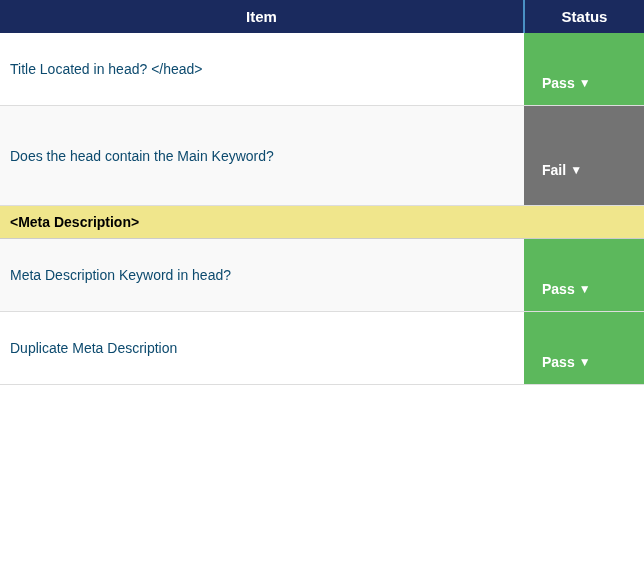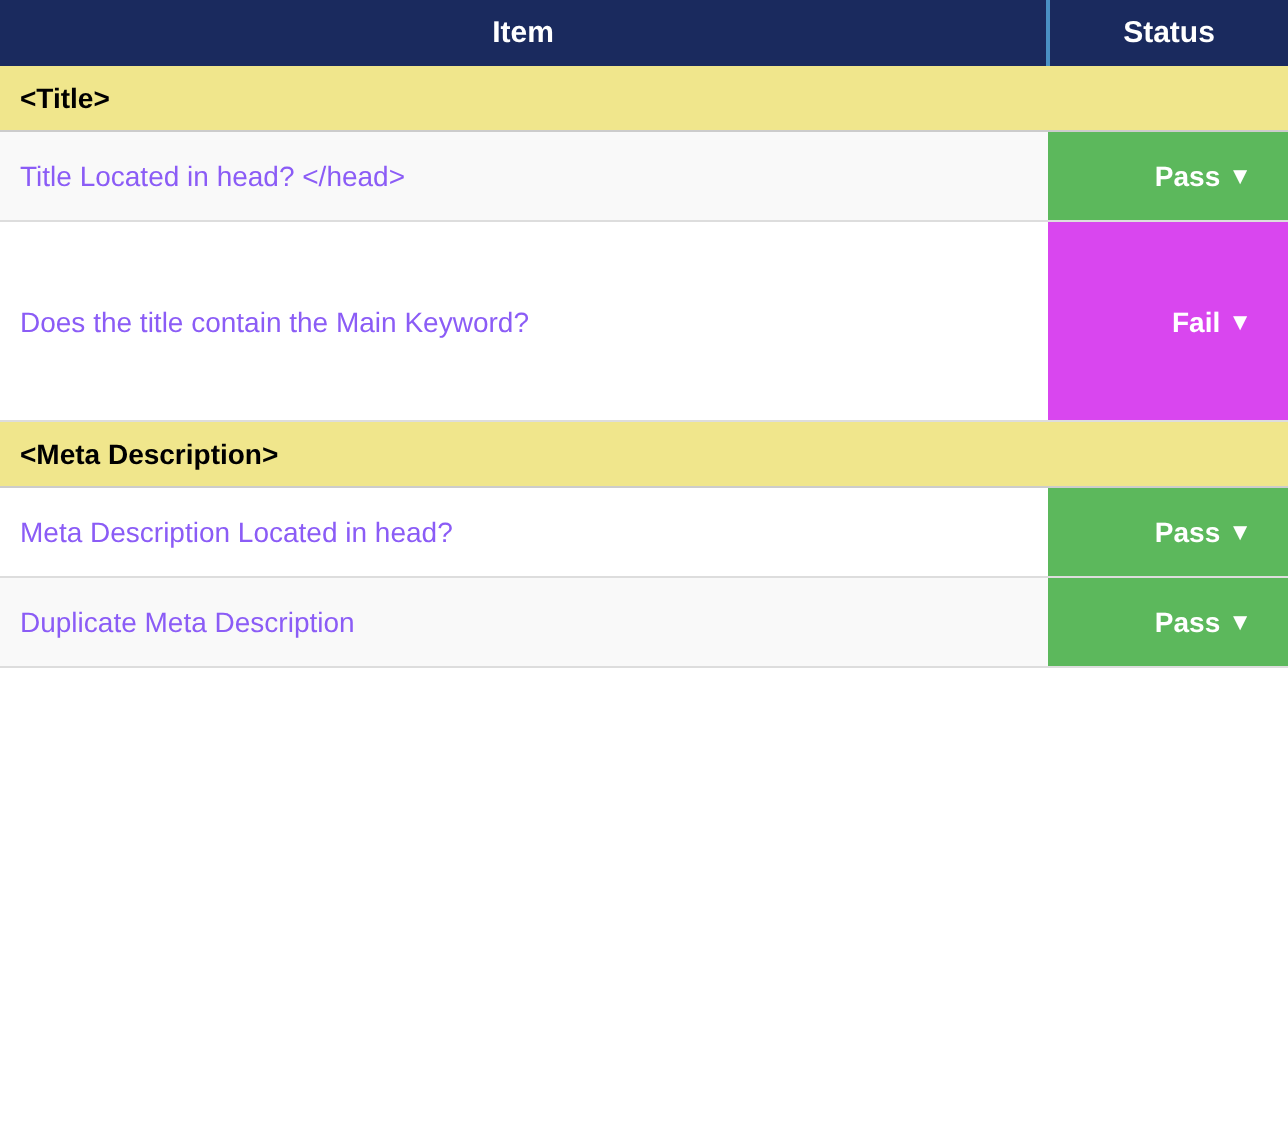--- a/index.html
+++ b/index.html
@@ -52,53 +52,54 @@
     }
 
     .data-row td {
       border-bottom: 1px solid #ddd;
       padding: 8px 10px;
       vertical-align: middle;
     }
 
     .data-row td.item-cell {
       background-color: #fff;
-      color: #8b5cf6;
+      color: #0c4a6e;
     }
 
     .data-row:nth-child(even) td.item-cell {
       background-color: #f9f9f9;
     }
 
     .status-cell {
       text-align: left;
       padding-left: 10px;
       font-weight: bold;
       position: relative;
     }
 
     .status-pass {
       background-color: #5cb85c;
       color: #fff;
     }
 
     .status-fail {
-      background-color: #d946ef;
+      background-color: #737373;
       color: #fff;
     }
 
     .status-dropdown {
       display: flex;
       align-items: center;
-      justify-content: flex-end;
+      justify-content: flex-start;
       width: 100%;
       height: 100%;
       padding: 6px 8px;
       font-weight: bold;
       font-size: 14px;
+      margin-top: 28px;
     }
 
     .dropdown-arrow {
       font-size: 12px;
       margin-left: 4px;
     }
 
     .tall-row td {
       height: 100px;
     }
@@ -119,46 +120,43 @@
     <col class="item-col">
     <col class="status-col">
   </colgroup>
   <thead>
     <tr>
       <th>Item</th>
       <th class="status-header">Status</th>
     </tr>
   </thead>
   <tbody id="table-body">
-  <tr class="section-header">
-        <td colspan="2">&lt;Title&gt;</td>
-      </tr>
       <tr class="data-row">
         <td class="item-cell">Title Located in head? &lt;/head&gt;</td>
         <td class="status-cell status-pass">
           <div class="status-dropdown">
             <span>Pass</span>
             <span class="dropdown-arrow">▼</span>
           </div>
         </td>
       </tr>
       <tr class="data-row tall-row">
-        <td class="item-cell">Does the title contain the Main Keyword?</td>
+        <td class="item-cell">Does the head contain the Main Keyword?</td>
         <td class="status-cell status-fail">
           <div class="status-dropdown">
             <span>Fail</span>
             <span class="dropdown-arrow">▼</span>
           </div>
         </td>
       </tr>
       <tr class="section-header">
         <td colspan="2">&lt;Meta Description&gt;</td>
       </tr>
       <tr class="data-row">
-        <td class="item-cell">Meta Description Located in head?</td>
+        <td class="item-cell">Meta Description Keyword in head?</td>
         <td class="status-cell status-pass">
           <div class="status-dropdown">
             <span>Pass</span>
             <span class="dropdown-arrow">▼</span>
           </div>
         </td>
       </tr>
       <tr class="data-row">
         <td class="item-cell">Duplicate Meta Description</td>
         <td class="status-cell status-pass">

